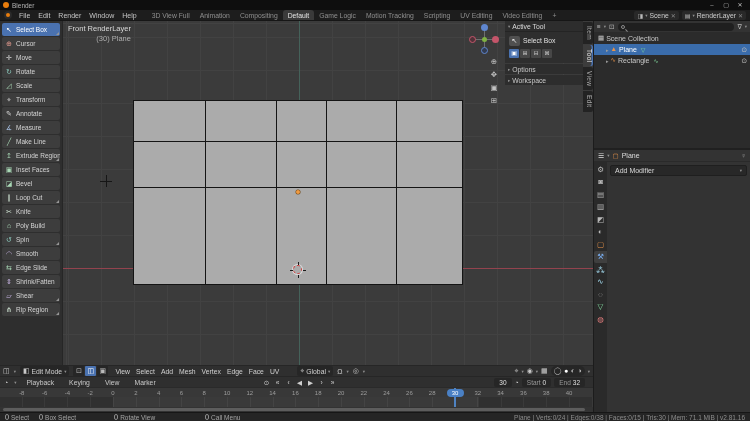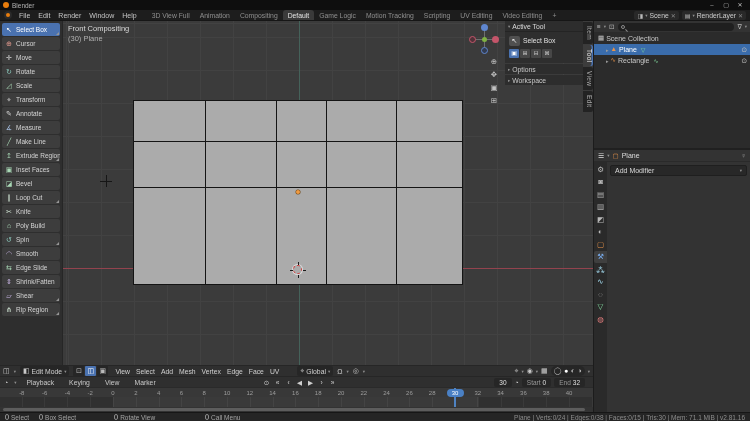--- a/index.html
+++ b/index.html
@@ -51,21 +51,21 @@
   .origin{position:absolute;left:233px;top:169px;width:4px;height:4px;border-radius:50%;background:#ef9b43;box-shadow:0 0 0 0.5px #6e4512;}
   .cursor3d{position:absolute;left:227px;top:241px;width:16px;height:16px;}
   .c3c{position:absolute;left:3px;top:3px;width:9px;height:9px;border-radius:50%;border:1px dashed #cf4040;box-shadow:0 0 0 1px rgba(235,235,235,.75);}
   .c3t{position:absolute;background:#1c1c1c;}
   .c3t.n{left:7.5px;top:0;width:1px;height:3px;} .c3t.s{left:7.5px;bottom:0;width:1px;height:3px;}
   .c3t.w{left:0;top:7.5px;width:3px;height:1px;} .c3t.e{right:0;top:7.5px;width:3px;height:1px;}
   .mcross{position:absolute;left:37px;top:154px;width:12px;height:12px;}
   .mcross::before{content:"";position:absolute;left:5.5px;top:0;width:1px;height:12px;background:#161616;}
   .mcross::after{content:"";position:absolute;top:5.5px;left:0;height:1px;width:12px;background:#161616;}
   .vp-overlay{position:absolute;left:5px;top:3px;font-size:7.5px;color:#d8d8d8;line-height:1.35;}
-  .vp-overlay .l2{color:#aeaeae;}
+  .vp-overlay .l2{color:#aeaeae;text-align:right;}
   .gizmo{position:absolute;left:406px;top:3px;width:30px;height:30px;}
   .gizmo .lnh{position:absolute;left:5px;right:5px;top:14.5px;height:1px;background:rgba(210,210,210,.35);}
   .gizmo .lnv{position:absolute;top:5px;bottom:5px;left:14.5px;width:1px;background:rgba(210,210,210,.35);}
   .gd{position:absolute;width:7px;height:7px;border-radius:50%;}
   .gd.xp{right:0;top:11.5px;background:#c4556a;}
   .gd.xn{left:0;top:11.5px;background:#513239;border:1px solid #c4556a;}
   .gd.zp{left:11.5px;top:0;background:#5f86cf;}
   .gd.zn{left:11.5px;bottom:0;background:#323c51;border:1px solid #5f86cf;}
   .gd.yc{left:12.5px;top:12.5px;width:5px;height:5px;background:#7fb243;}
   .navicons{position:absolute;left:424px;top:36px;width:14px;display:flex;flex-direction:column;gap:3px;align-items:center;}
@@ -316,21 +316,21 @@
       <div class="c3c"></div>
       <div class="c3t n"></div>
         <div class="c3t s"></div>
       <div class="c3t w"></div>
         <div class="c3t e"></div>
     </div>
 
     <div class="mcross"></div>
 
     <div class="vp-overlay">
-      <div>Front Compositing</div>
+      <div>Front RenderLayer</div>
       <div class="l2">(30) Plane</div>
     </div>
 
     <div class="gizmo">
       <div class="lnh"></div>
         <div class="lnv"></div>
       <div class="gd zp"></div>
       <div class="gd zn"></div>
       <div class="gd xp"></div>
       <div class="gd xn"></div>

